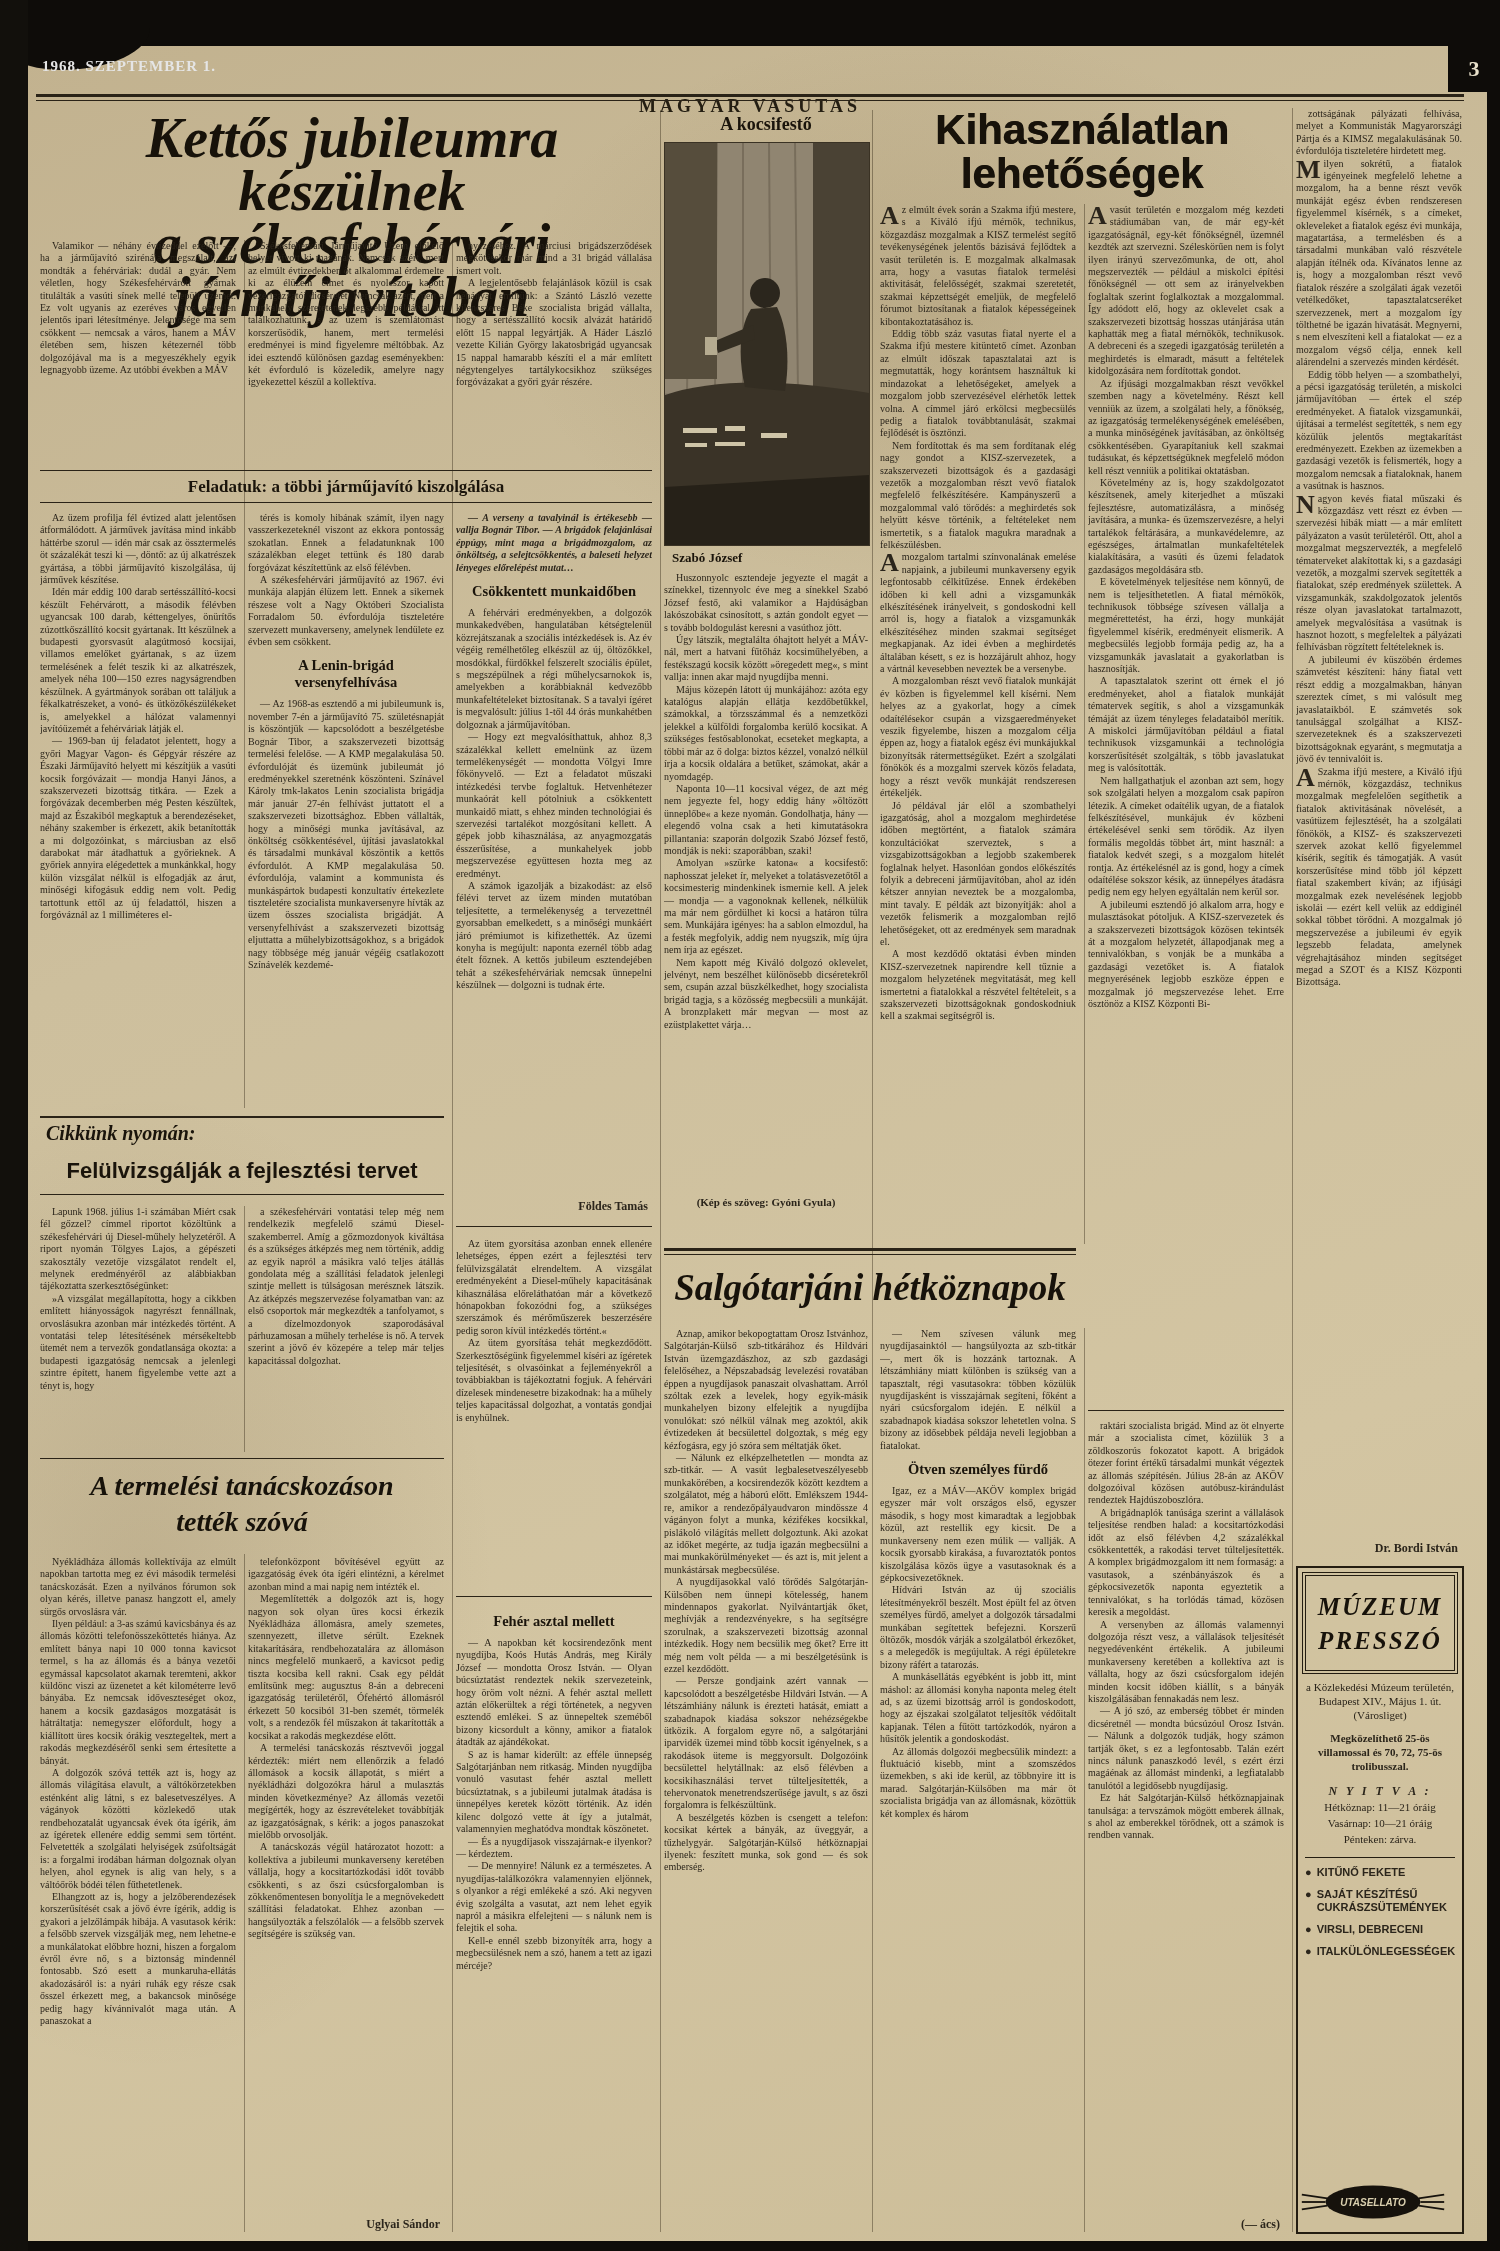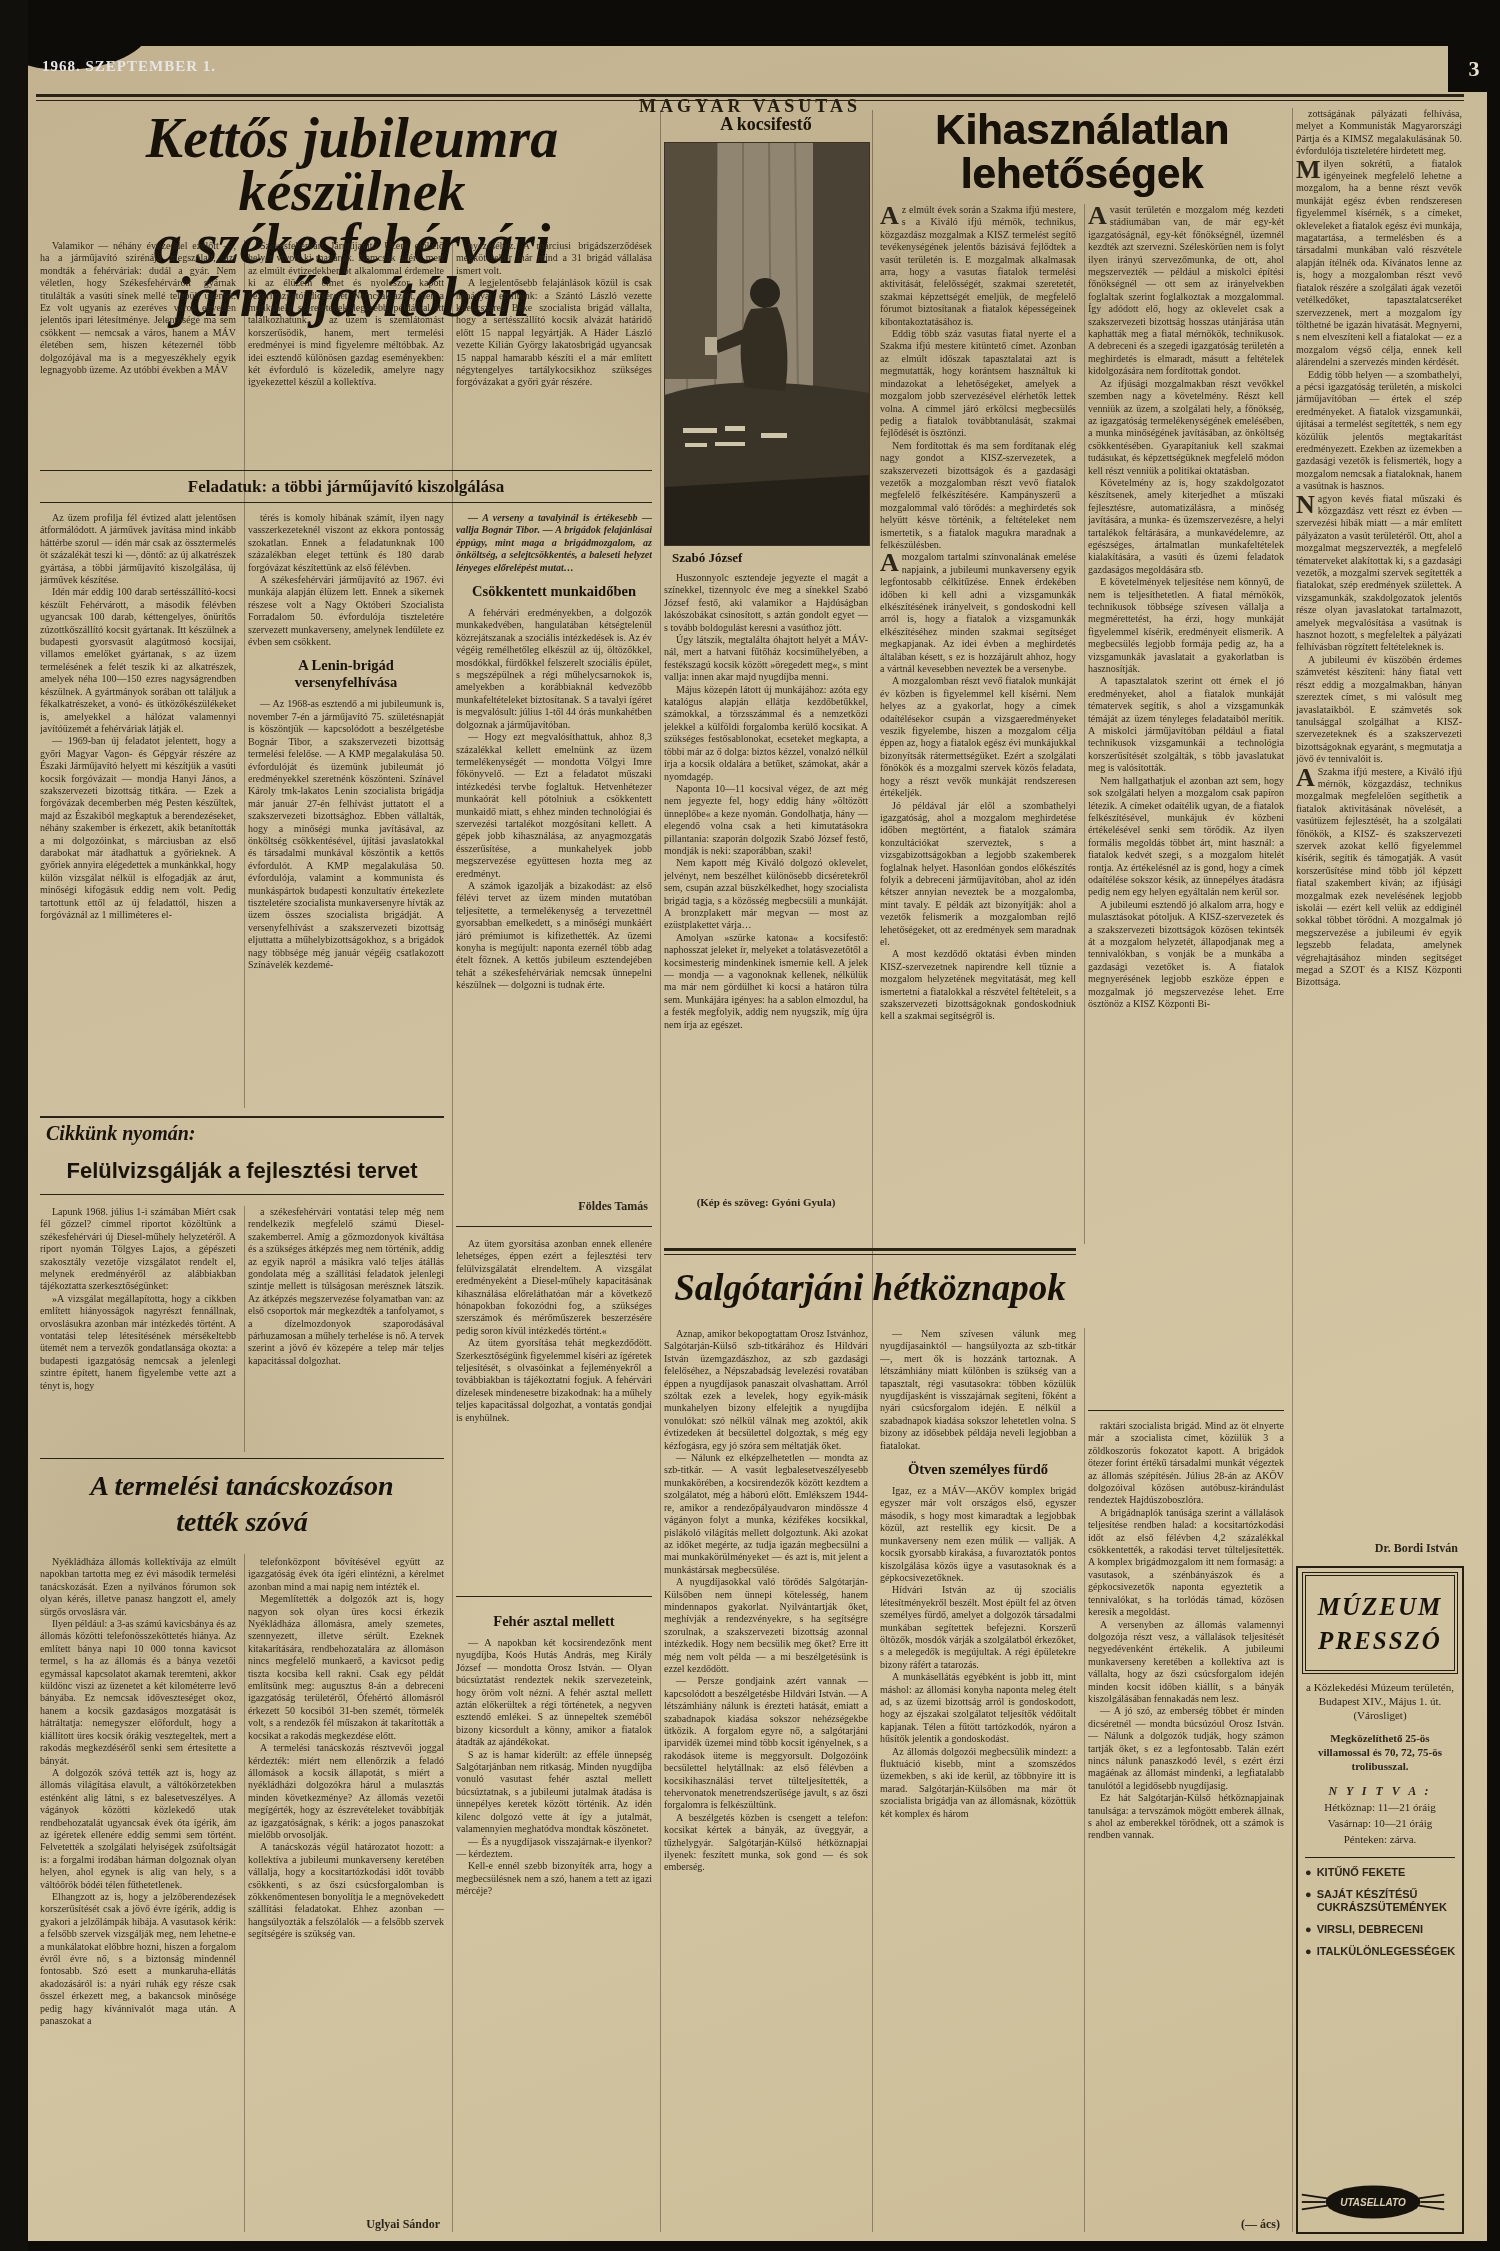--- a/index.html
+++ b/index.html
@@ -155,22 +155,22 @@
       <rect x="40" y="194" width="12" height="18" fill="#b5ab90"></rect>
       <path d="M0,344 L204,332 L204,402 L0,402 Z" fill="#262118"></path>
     </svg>
   </div>
   <div class="abs caption" style="left:672px;top:550px;width:196px;">Szabó József</div>
   <div class="flow" style="left:664px;top:572px;width:204px;height:618px;">
       <p>Huszonnyolc esztendeje jegyezte el magát a színekkel, tizennyolc éve meg a sínekkel Szabó József festő, aki valamikor a Hajdúságban lakószobákat csinosított, s aztán gondolt egyet — s tovább boldogulást keresni a vasúthoz jött.</p>
       <p>Úgy látszik, megtalálta óhajtott helyét a MÁV-nál, mert a hatvani fűtőház kocsiműhelyében, a festékszagú kocsik között »öregedett meg«, s mint vallja: innen akar majd nyugdíjba menni.</p>
       <p>Május közepén látott új munkájához: azóta egy katalógus alapján ellátja kezdőbetűkkel, számokkal, a törzsszámmal és a nemzetközi jelekkel a külföldi forgalomba kerülő kocsikat. A szükséges festősablonokat, ecseteket megkapta, a többi már az ő dolga: biztos kézzel, vonalzó nélkül írja a kocsik oldalára a betűket, számokat, akár a nyomdagép.</p>
       <p>Naponta 10—11 kocsival végez, de azt még nem jegyezte fel, hogy eddig hány »öltözött ünneplőbe« a keze nyomán. Gondolhatja, hány — elegendő volna csak a heti kimutatásokra pillantania: szaporán dolgozik Szabó József festő, mondják is neki: szaporábban, szaki!</p>
+      <p>Amolyan »szürke katona« a kocsifestő: naphosszat jeleket ír, melyeket a tolatásvezetőtől a kocsimesterig mindenkinek ismernie kell. A jelek — mondja — a vagonoknak kellenek, nélkülük ma már nem gördülhet ki kocsi a határon túlra sem. Munkájára igényes: ha a sablon elmozdul, ha a festék megfolyik, addig nem nyugszik, míg újra nem írja az egészet.</p>
       <p>Nem kapott még Kiváló dolgozó oklevelet, jelvényt, nem beszélhet különösebb dicséretekről sem, csupán azzal büszkélkedhet, hogy szocialista brigád tagja, s a közösség megbecsüli a munkáját. A bronzplakett már megvan — most az ezüstplakettet várja…</p>
-      <p>Amolyan »szürke katona« a kocsifestő: naphosszat jeleket ír, melyeket a tolatásvezetőtől a kocsimesterig mindenkinek ismernie kell. A jelek — mondja — a vagonoknak kellenek, nélkülük ma már nem gördülhet ki kocsi a határon túlra sem. Munkájára igényes: ha a sablon elmozdul, ha a festék megfolyik, addig nem nyugszik, míg újra nem írja az egészet.</p>
     </div>
   <div class="abs credit" style="left:664px;top:1196px;width:204px;">(Kép és szöveg: Gyóni Gyula)</div>
 
   <div class="abs headline-kih" style="left:880px;top:108px;width:404px;">
     <div>Kihasználatlan</div>
     <div>lehetőségek</div>
   </div>
   <div class="flow" style="left:880px;top:204px;width:196px;height:1040px;">
       <p class="drop">Az elmúlt évek során a Szakma ifjú mestere, s a Kiváló ifjú mérnök, technikus, közgazdász mozgalmak a KISZ termelést segítő tevékenységének jelentős bázisává fejlődtek a vasút területén is. E mozgalmak alkalmasak arra, hogy a vasutas fiatalok termelési aktivitását, felelősségét, szakmai szeretetét, szakmai képzettségét emeljük, de megfelelő fórumot biztosítanak a fiatalok képességeinek kibontakoztatásához is.</p>
       <p>Eddig több száz vasutas fiatal nyerte el a Szakma ifjú mestere kitüntető címet. Azonban az elmúlt időszak tapasztalatai azt is megmutatták, hogy korántsem használtuk ki mindazokat a lehetőségeket, amelyek a mozgalom jobb szervezésével elérhetők lettek volna. A címmel járó erkölcsi megbecsülés pedig a fiatalok továbbtanulását, szakmai fejlődését is ösztönzi.</p>
@@ -272,20 +272,21 @@
       </div>
     <div class="byline">(— ács)</div>
   </div>
   <div class="hrule" style="left:456px;top:1596px;width:196px;height:1px;"></div>
   <div class="flow" style="left:456px;top:1604px;width:196px;height:628px;">
     <div class="subhead">Fehér asztal mellett</div>
     <div>
         <p>— A napokban két kocsirendezőnk ment nyugdíjba, Koós Hutás András, meg Király József — mondotta Orosz István. — Olyan búcsúztatást rendeztek nekik szervezeteink, hogy öröm volt nézni. A fehér asztal mellett aztán előkerültek a régi történetek, a negyven esztendő emlékei. S az ünnepeltek szeméből bizony kicsordult a könny, amikor a fiatalok átadták az ajándékokat.</p>
         <p>S az is hamar kiderült: az efféle ünnepség Salgótarjánban nem ritkaság. Minden nyugdíjba vonuló vasutast fehér asztal mellett búcsúztatnak, s a jubileumi jutalmak átadása is ünnepélyes keretek között történik. Az idén kilenc dolgozó vette át így a jutalmát, valamennyien meghatódva mondtak köszönetet.</p>
         <p>— És a nyugdíjasok visszajárnak-e ilyenkor? — kérdeztem.</p>
+        <p>— De mennyire! Nálunk ez a természetes. A nyugdíjas-találkozókra valamennyien eljönnek, s olyankor a régi emlékeké a szó. Aki negyven évig szolgálta a vasutat, azt nem lehet egyik napról a másikra elfelejteni — s nálunk nem is felejtik el soha.</p>
         <p>Kell-e ennél szebb bizonyíték arra, hogy a megbecsülésnek nem a szó, hanem a tett az igazi mércéje?</p>
       </div>
   </div>
 
   <div class="muzeum-box" style="left:1296px;top:1566px;width:150px;height:650px;">
     <div class="muzeum-title-box">
       <div class="muzeum-title">MÚZEUM</div>
       <div class="muzeum-title">PRESSZÓ</div>
     </div>
     <div class="muzeum-text">a Közlekedési Múzeum területén, Budapest XIV., Május 1. út. (Városliget)</div>

